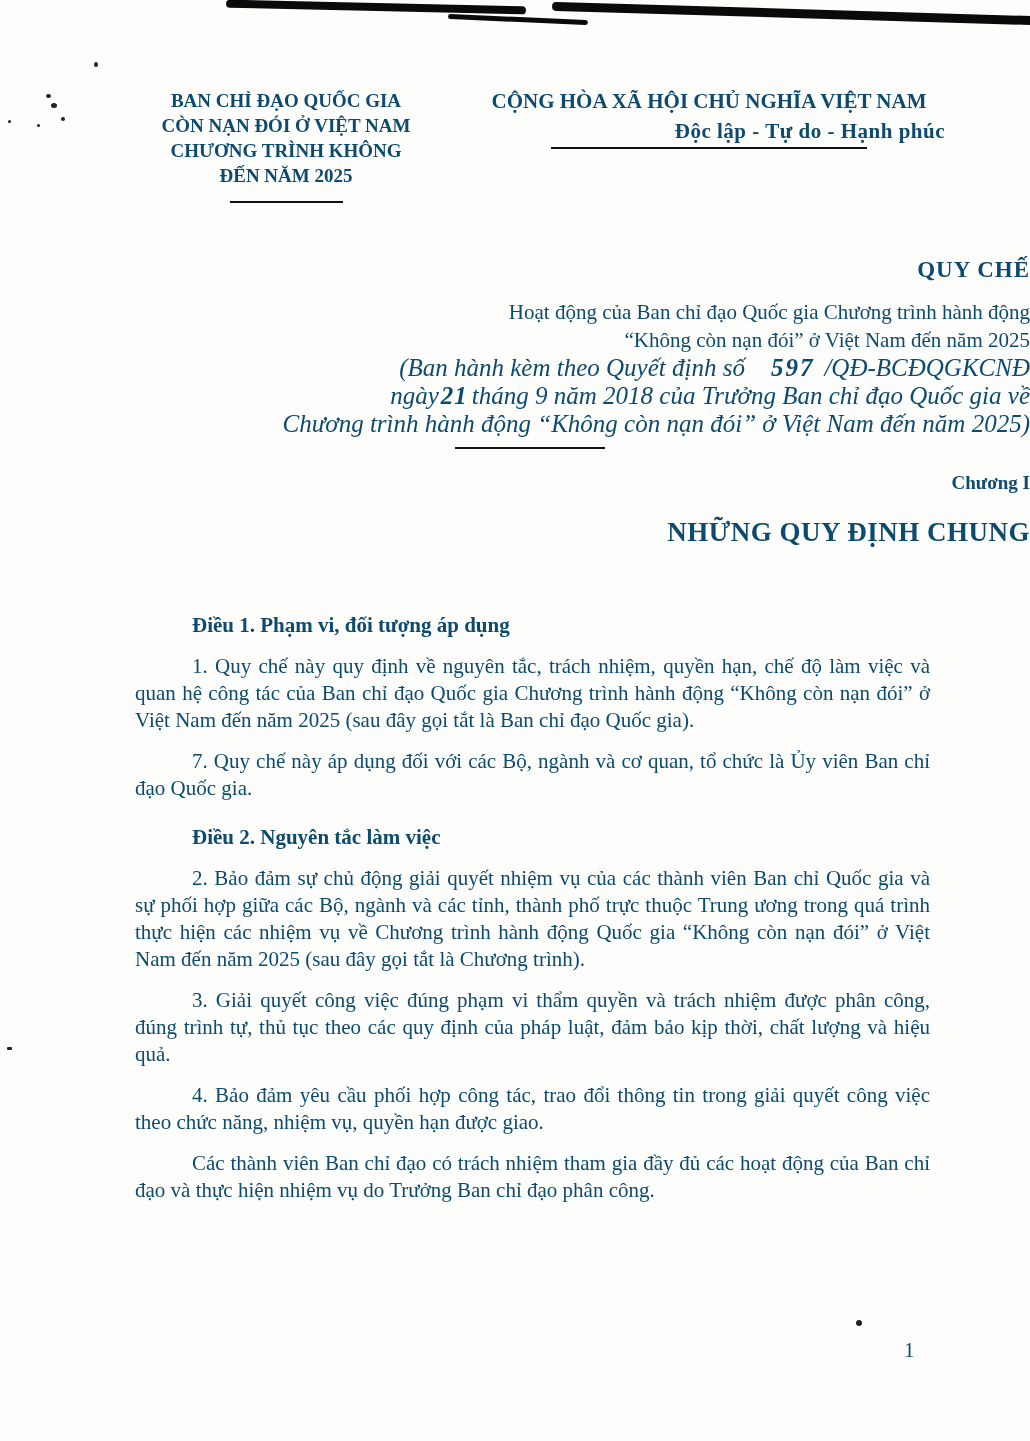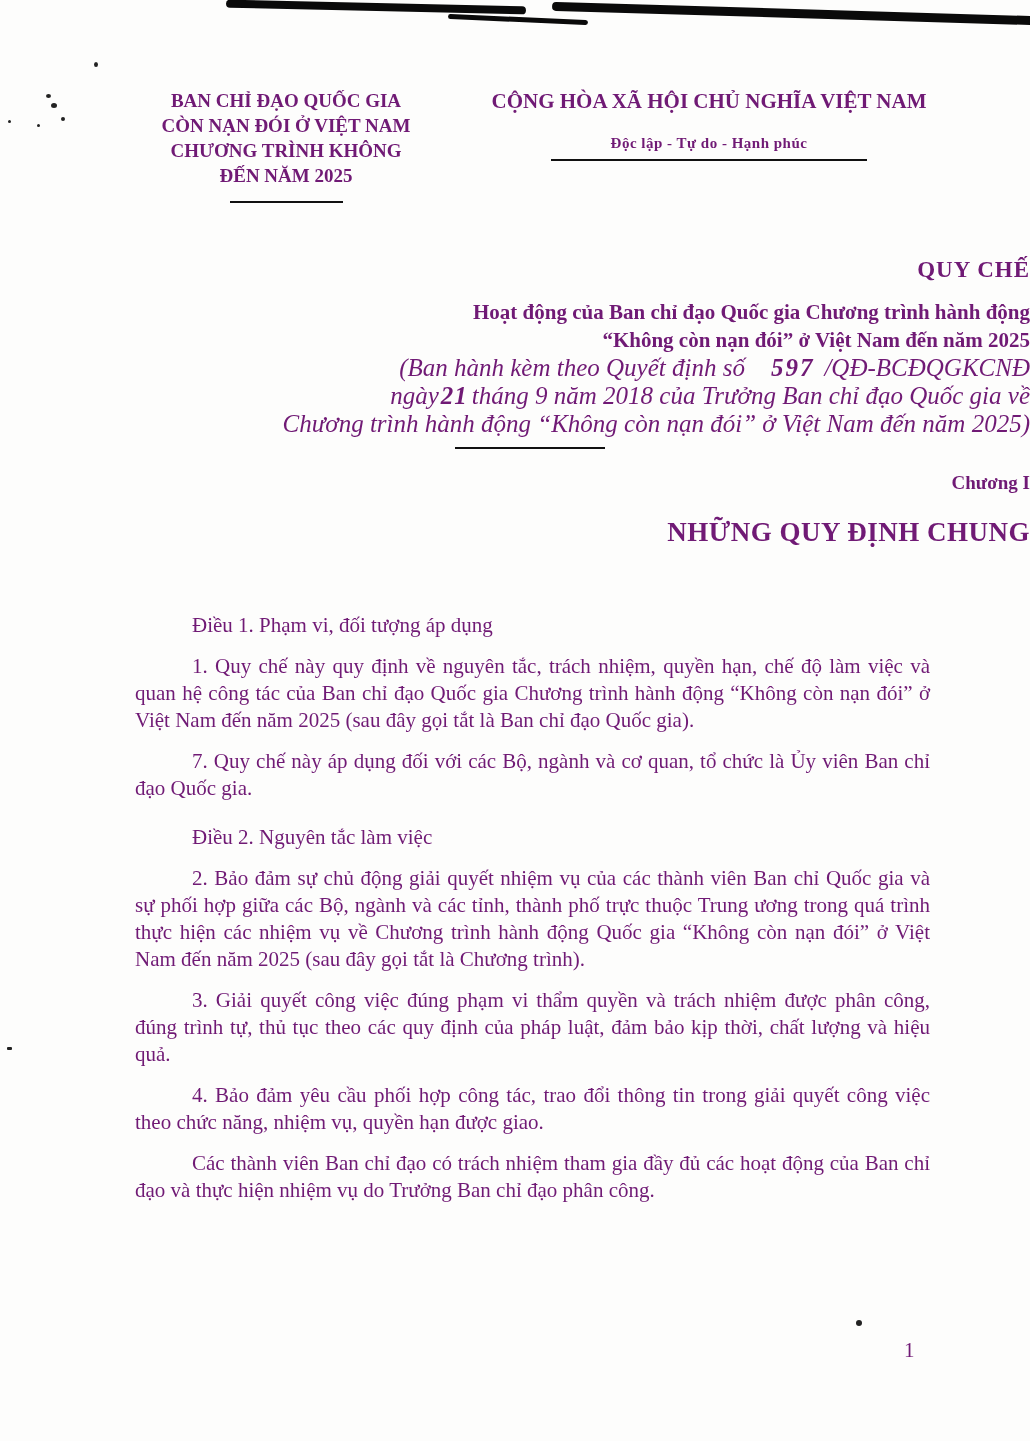--- a/index.html
+++ b/index.html
@@ -1,57 +1,57 @@
 <!DOCTYPE html>
 <html><head>
 <meta charset="utf-8">
 <style>
   html,body{margin:0;padding:0;background:#e8e8e8;}
   .page{
     position:relative;
     width:1030px;height:1441px;
     margin:0 auto;
     background:#fdfdfc;
-    color:#701a75;
+    color:#0c4a6e;
     font-family:"Liberation Serif","DejaVu Serif",serif;
     overflow:hidden;
   }
   
   .streak{position:absolute;background:#0a0a0a;border-radius:4px;}
   .streak.s1{left:226px;top:3px;width:300px;height:8px;transform:rotate(1.3deg);}
   .streak.s2{left:448px;top:17px;width:140px;height:5px;transform:rotate(2.5deg);}
   .streak.s3{left:552px;top:9px;width:484px;height:9px;transform:rotate(1.7deg);}
   .speck{position:absolute;background:#222;border-radius:50%;}
 
   
   .header-row{
     position:absolute;left:135px;top:88px;width:810px;
     display:flex;justify-content:space-between;align-items:flex-start;
   }
   .org-block{width:302px;text-align:center;font-weight:bold;font-size:19px;line-height:25px;}
   .org-underline{width:113px;border-top:2px solid #111;margin:13px auto 0;}
   .national-block{width:472px;text-align:center;}
   .national-line1{font-weight:bold;font-size:21px;line-height:26px;}
-  .national-motto{font-weight:bold;font-size:15px;line-height:26px;margin-top:16px;letter-spacing:.5px;}
+  .national-motto{font-weight:bold;font-size:21px;line-height:26px;margin-top:4px;letter-spacing:.5px;text-align:right;}
   .motto-underline{width:316px;border-top:2px solid #111;margin:3px auto 0;}
 
   
   .center-col{position:absolute;left:30px;top:256px;width:1000px;text-align:right;}
   .doc-title{font-weight:bold;font-size:23px;line-height:28px;letter-spacing:1px;}
-  .doc-subtitle{font-weight:bold;font-size:21px;line-height:28px;margin-top:14px;}
+  .doc-subtitle{font-weight:normal;font-size:21px;line-height:28px;margin-top:14px;}
   .issuance{font-style:italic;font-size:25px;line-height:28px;margin-top:0;}
   .handwritten{font-weight:bold;letter-spacing:2px;padding:0 10px 0 26px;}
   .handwritten-day{font-weight:bold;letter-spacing:1px;padding:0 4px 0 2px;}
   .title-sep{width:150px;border-top:2px solid #111;margin:9px auto 0;}
   .chapter-label{font-weight:bold;font-size:19px;line-height:28px;margin-top:20px;}
   .chapter-title{font-weight:bold;font-size:27px;line-height:28px;margin-top:21px;letter-spacing:.5px;}
 
   
   .body-col{position:absolute;left:135px;top:600px;width:795px;font-size:21px;line-height:27px;}
-  .article-heading{font-weight:normal;margin:12px 0 0;padding-left:57px;}
+  .article-heading{font-weight:bold;margin:12px 0 0;padding-left:57px;}
   .article-heading.second{margin-top:22px;}
   .body-col p{margin:14px 0 0;text-align:justify;text-indent:57px;}
 
   .page-number{position:absolute;left:904px;top:1338px;font-size:21px;}
 </style>
 </head>
 <body>
 
 <div class="page">
 

